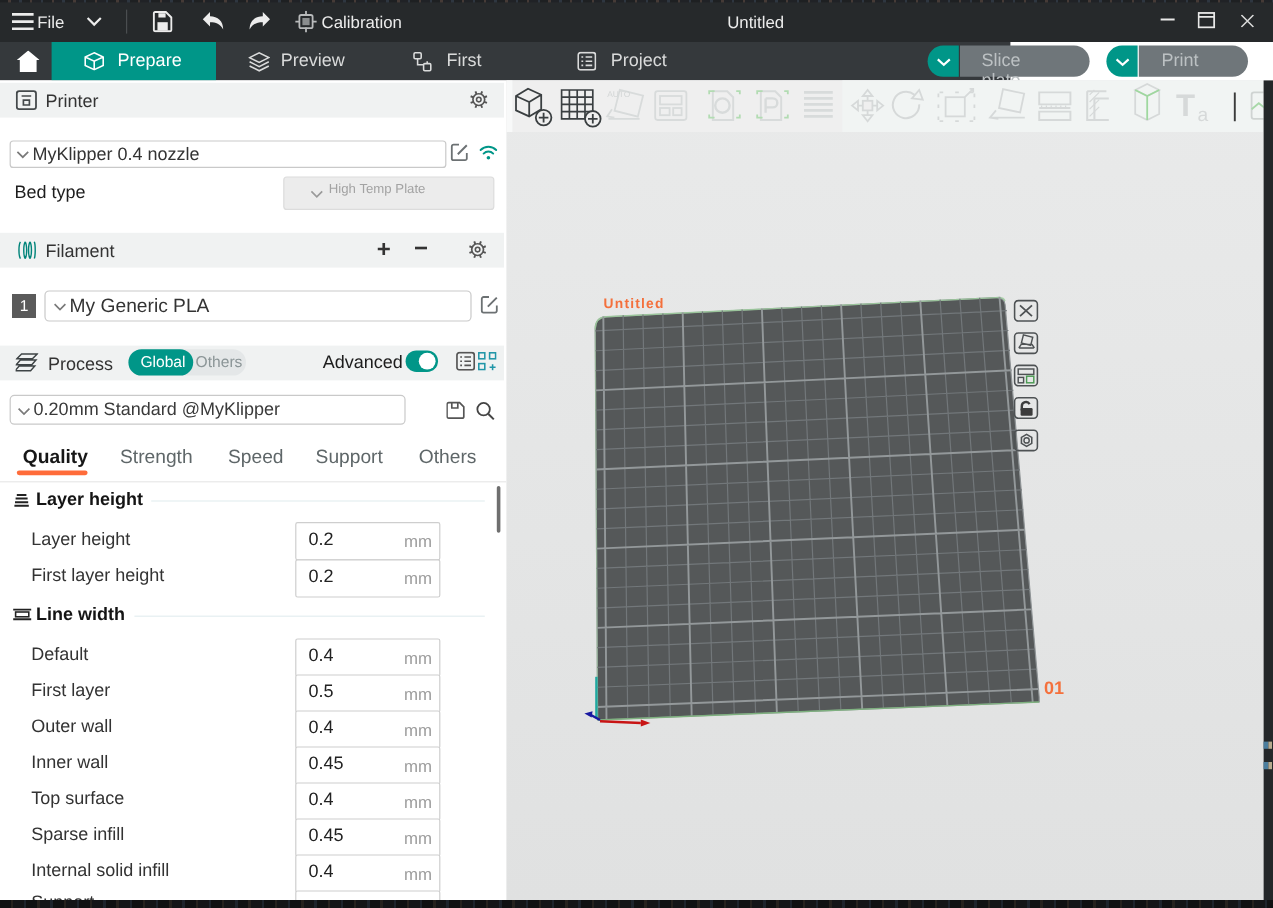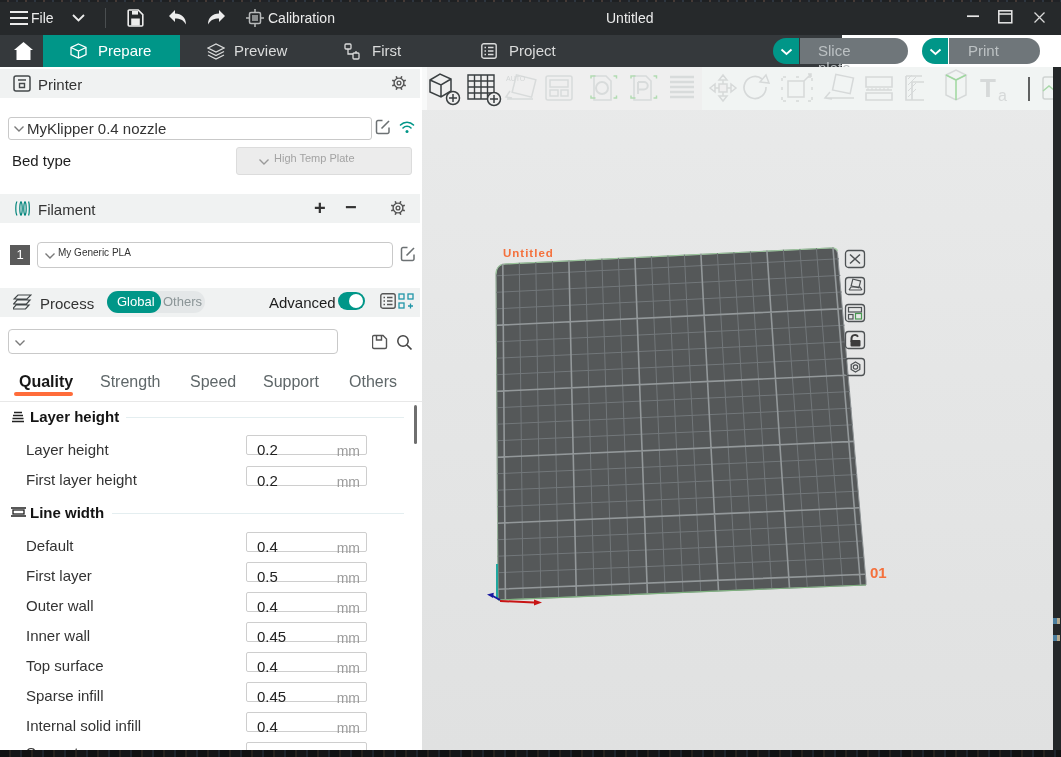--- a/index.html
+++ b/index.html
@@ -7,21 +7,21 @@
  font-family:"Liberation Sans",sans-serif;position:relative}
 .abs{position:absolute}
 #titlebar{left:0;top:0;width:1061px;height:35px;background:#26292b;color:#ececec}
 #tabbar{left:0;top:35px;width:842px;height:32px;background:#35393c}
 .tabtxt{font-size:15px;color:#e9eaea;top:7px}
 #sidebar{left:0;top:67px;width:422px;height:683px;background:#fff;overflow:hidden}
 .sechead{left:0;width:420px;height:29px;background:#f0f2f2}
 .shtxt{font-size:15px;font-weight:normal;color:#333}
 .combo{background:#fff;border:1px solid #c9c9c9;border-radius:3px}
 .param{font-size:15px;color:#333;left:26px}
-.pbox{left:246px;width:121px;height:20px;border:1px solid #cecece;border-radius:2px;background:#fff}
+.pbox{left:246px;width:121px;height:32px;border:1px solid #cecece;border-radius:2px;background:#fff}
 .pval{font-size:15px;color:#222;position:absolute;left:10px;top:5px}
 .punit{font-size:14px;color:#9b9b9b;position:absolute;right:6px;top:7px}
 #viewport{left:422px;top:67px;width:631px;height:683px;
  background:linear-gradient(#e9eaea, #e0e1e1)}
 #vtoolbar{left:422px;top:67px;width:631px;height:43px;background:#efefef}
 #vtoolbar2{left:702px;top:67px;width:351px;height:43px;background:#f1f4f3}
 #rightstrip{left:1053px;top:67px;width:8px;height:690px;background:#242729}
 #bottombar{left:0;top:750px;width:1061px;height:7px;background:repeating-linear-gradient(90deg,#101112 0 9px,#26221e 9px 11px,#141517 11px 20px,#1e242c 20px 22px)}
 svg{display:block}
 </style>
@@ -153,21 +153,21 @@
   <circle cx="8" cy="8" r="4.9" fill="none" stroke="#555" stroke-width="1.4"></circle>
   <circle cx="8" cy="8" r="1.9" fill="none" stroke="#555" stroke-width="1.3"></circle>
   <path d="M12.5 9.9L14.8 10.8M9.9 12.5L10.8 14.8M6.1 12.5L5.2 14.8M3.5 9.9L1.2 10.8M3.5 6.1L1.2 5.2M6.1 3.5L5.2 1.2M9.9 3.5L10.8 1.2M12.5 6.1L14.8 5.2" stroke="#555" stroke-width="1.6"></path>
     </svg>
 
  <div class="abs" style="left:10px;top:178px;width:20px;height:20px;background:#5a5a5a;color:#fff;font-size:13px;text-align:center;line-height:20px">1</div>
  <div class="abs combo" style="left:37px;top:175px;width:356px;height:26px;border-radius:4px"></div>
  <svg class="abs" style="left:44px;top:185px" width="12" height="8" viewBox="0 0 12 8">
   <path d="M1.5 1.5L6 6l4.5-4.5" stroke="#7a7a7a" stroke-width="1.4" fill="none"></path>
     </svg>
- <div class="abs" style="left:58px;top:180px;font-size:10px;color:#333">My Generic PLA</div>
+ <div class="abs" style="left:58px;top:180px;font-size:16px;color:#333">My Generic PLA</div>
  <svg class="abs" style="left:400px;top:179px" width="16" height="16" viewBox="0 0 16 16">
   <path d="M14 8.5V13a1.5 1.5 0 0 1-1.5 1.5H3A1.5 1.5 0 0 1 1.5 13V3A1.5 1.5 0 0 1 3 1.5h4.5" fill="none" stroke="#6c7173" stroke-width="1.5"></path>
   <path d="M6.5 9.5L14 2" stroke="#6c7173" stroke-width="1.6"></path>
     </svg>
 
  <div class="abs sechead" style="top:221px"></div>
  <svg class="abs" style="left:13px;top:227px" width="19" height="16" viewBox="0 0 19 16">
   <path d="M5 1h13L14 5H1zM4 6h13l-3.5 4H.5zM3 11h13l-3.5 4H-.5z" fill="none" stroke="#3e4446" stroke-width="1.2"></path>
     </svg>
  <div class="abs shtxt" style="left:40px;top:228px">Process</div>
@@ -186,20 +186,21 @@
   <rect x="1" y="1" width="5" height="5" fill="none" stroke="#2196a8" stroke-width="1.3"></rect>
   <rect x="10" y="1" width="5" height="5" fill="none" stroke="#2196a8" stroke-width="1.3"></rect>
   <rect x="1" y="10" width="5" height="5" fill="none" stroke="#2196a8" stroke-width="1.3"></rect>
   <path d="M10 13h5M12.5 10.5v5" stroke="#2196a8" stroke-width="1.3"></path>
     </svg>
 
  <div class="abs combo" style="left:8px;top:262px;width:330px;height:25px;border-radius:4px"></div>
  <svg class="abs" style="left:14px;top:272px" width="12" height="8" viewBox="0 0 12 8">
   <path d="M1.5 1.5L6 6l4.5-4.5" stroke="#7a7a7a" stroke-width="1.4" fill="none"></path>
     </svg>
+ <div class="abs" style="left:28px;top:266px;font-size:15px;color:#3a3a3a">0.20mm Standard @MyKlipper</div>
  <svg class="abs" style="left:372px;top:267px" width="16" height="16" viewBox="0 0 16 16">
   <path d="M2 1.5h9l3.5 3.5V13a1.5 1.5 0 0 1-1.5 1.5H2A1.5 1.5 0 0 1 .5 13V3A1.5 1.5 0 0 1 2 1.5z" fill="none" stroke="#555" stroke-width="1.4"></path>
   <path d="M4.5 1.5v4.5h5V1.5" fill="none" stroke="#555" stroke-width="1.4"></path>
     </svg>
  <svg class="abs" style="left:396px;top:267px" width="17" height="17" viewBox="0 0 17 17">
   <circle cx="7" cy="7" r="5.2" fill="none" stroke="#444" stroke-width="1.5"></circle>
   <path d="M11 11l4.5 4.5" stroke="#444" stroke-width="1.7"></path>
     </svg>
 
  <div class="abs" style="left:19px;top:306px;font-size:16px;font-weight:bold;color:#171717">Quality</div>

